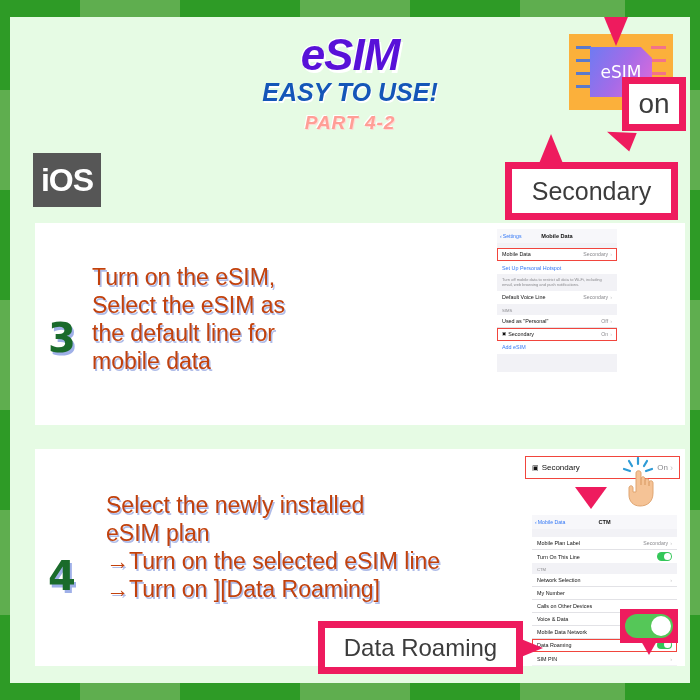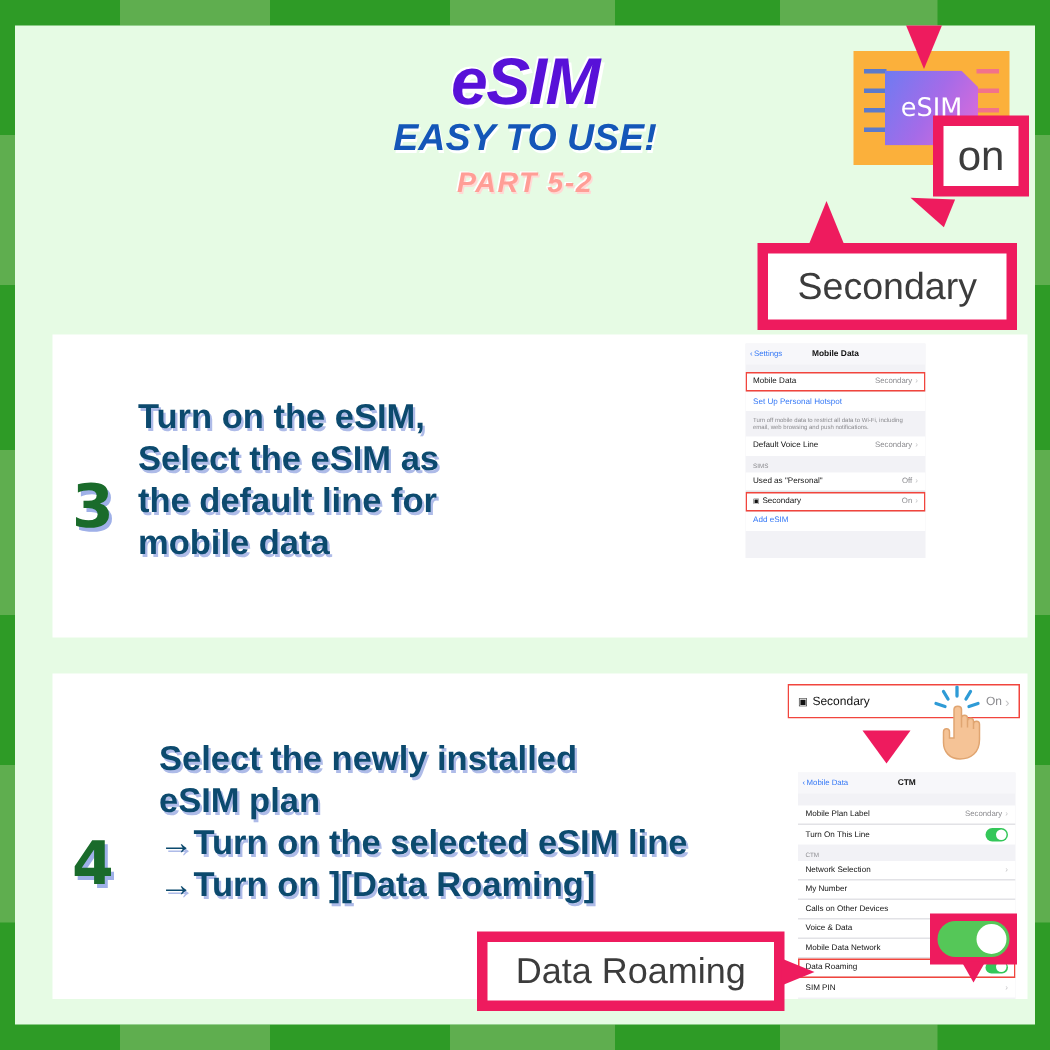--- a/index.html
+++ b/index.html
@@ -86,22 +86,22 @@
 
   .step-num {
     position: absolute;
     font-size: 40px; font-weight: bold;
     color: #1A6B2B;
     text-shadow: 2px 3px 0 #9FB0E8;
     font-family: "DejaVu Sans", sans-serif;
   }
   .step-text {
     position: absolute;
-    font-size: 23px; font-weight: bold;
-    color: #0c4a6e;
+    font-size: 23px; font-weight: normal;
+    color: #c2410c;
     line-height: 1.22;
     text-shadow: 1.5px 2px 0 #AEBBE8;
     white-space: pre-line;
   }
 
   
   .ios-shot {
     position: absolute;
     background: #F2F2F6;
     font-family: "Liberation Sans", sans-serif;
@@ -189,35 +189,36 @@
   <div class="dash" style="right:0;top:90px;width:10px;height:100px;"></div>
   <div class="dash" style="right:0;top:300px;width:10px;height:110px;"></div>
   <div class="dash" style="right:0;top:510px;width:10px;height:105px;"></div>
 </div>
 
 <div id="canvas">
 
   <div id="title-block">
     <div id="title-main">eSIM</div>
     <div id="title-sub">EASY TO USE!</div>
-    <div id="title-part">PART 5-2</div>
+    <div id="title-part">PART 4-2</div>
   </div>
 
   <div id="esim-logo">
     <div class="contact l" style="top:12px;"></div>
     <div class="contact l" style="top:25px;"></div>
     <div class="contact l" style="top:38px;"></div>
     <div class="contact l" style="top:51px;"></div>
     <div class="contact r" style="top:12px;"></div>
     <div class="contact r" style="top:25px;"></div>
     <div class="contact r" style="top:38px;"></div>
     <div class="contact r" style="top:51px;"></div>
     <div class="chip">eSIM</div>
   </div>
 
+  <div id="ios-badge">iOS</div>
 
   <div class="panel" id="panel-3">
     <div class="step-num" style="left:13px;top:92px;">3</div>
     <div class="step-text" style="left:57px;top:40px;">Turn on the eSIM,
  Select the eSIM as
 the default line for
 mobile data</div>
   </div>
 
   <div class="panel" id="panel-4">

